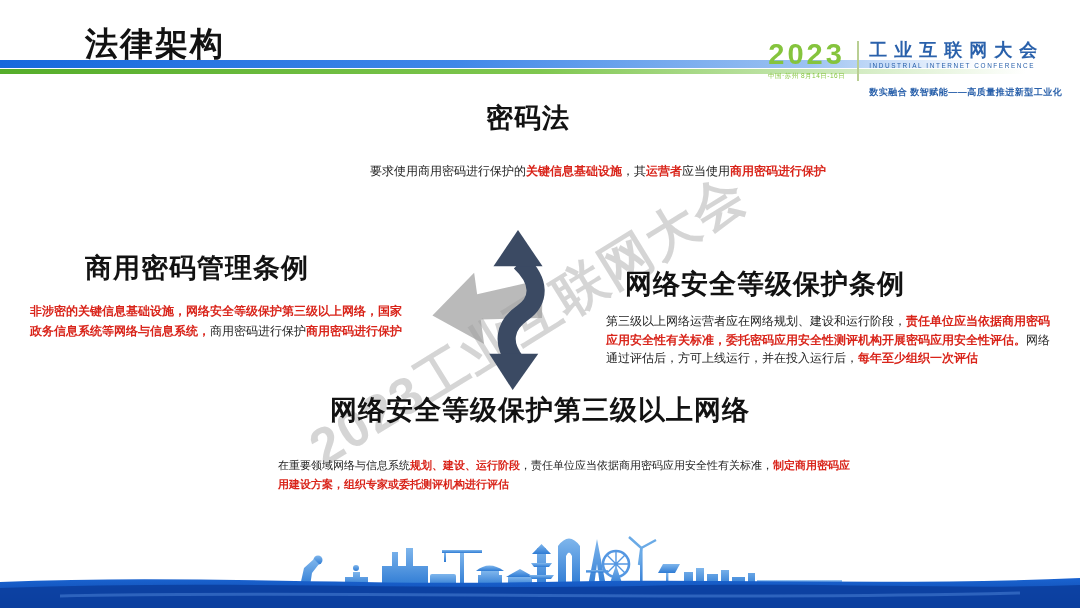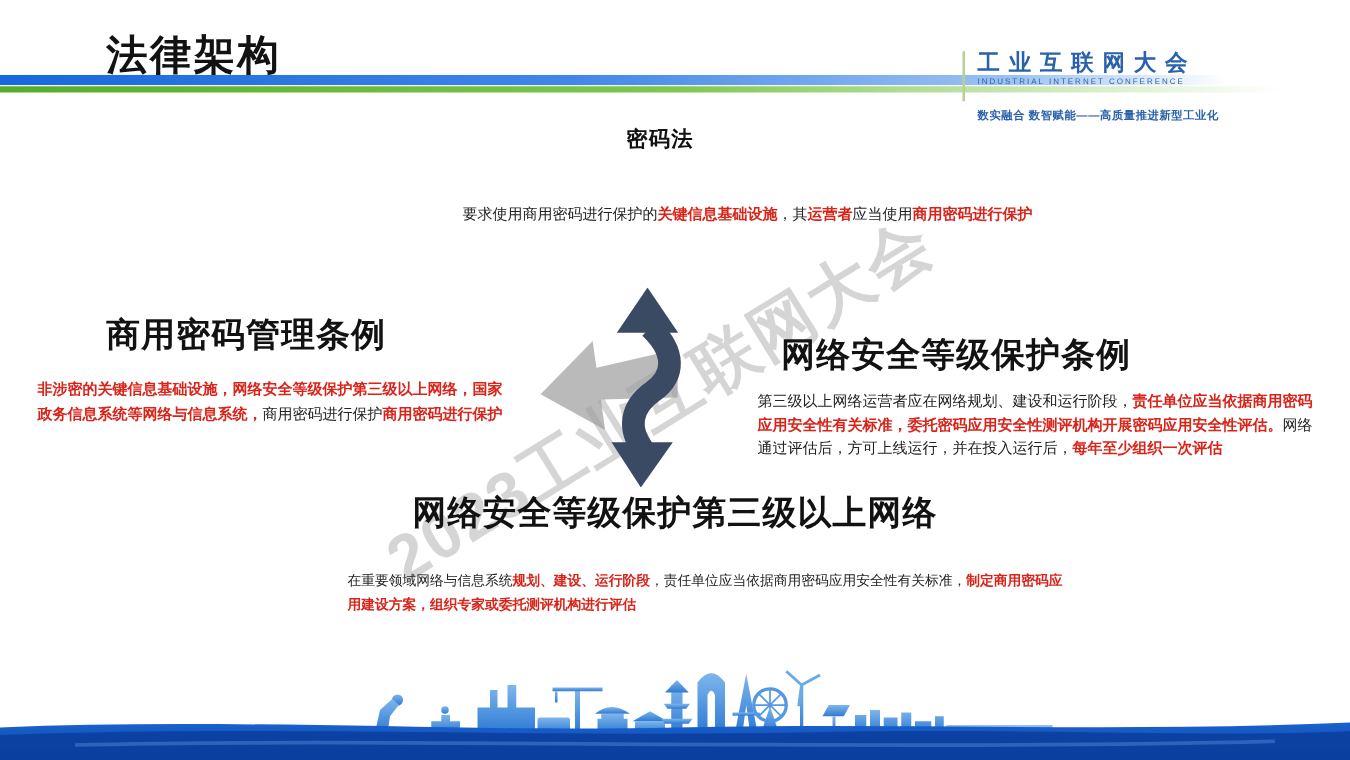--- a/index.html
+++ b/index.html
@@ -17,21 +17,21 @@
   .logo-year-wrap{text-align:center;margin-right:10px;}
   .logo-year{font-size:29px;font-weight:bold;color:var(--green);letter-spacing:3px;line-height:1;}
   .logo-venue{font-size:6.5px;color:var(--green);margin-top:3px;letter-spacing:0.5px;white-space:nowrap;}
   .logo-divider{width:2px;height:40px;background:#b9cf93;margin:1px 10px 0 2px;}
   .logo-names{text-align:left;}
   .logo-cn{font-size:18px;font-weight:bold;color:var(--blue);letter-spacing:7px;line-height:1.15;white-space:nowrap;}
   .logo-en{font-size:6.4px;color:var(--blue);letter-spacing:1.6px;margin-top:1px;white-space:nowrap;}
   .logo-tagline{font-size:9px;font-weight:bold;color:var(--blue);margin-top:17px;letter-spacing:0.5px;white-space:nowrap;}
   
   .h-law{position:absolute;left:0;top:100px;width:1056px;text-align:center;
-         font-size:17px;font-weight:bold;color:#121212;letter-spacing:1px;}
+         font-size:27px;font-weight:bold;color:#121212;letter-spacing:1px;}
   .h-left{position:absolute;left:85px;top:250px;font-size:27px;font-weight:bold;color:#121212;letter-spacing:1px;}
   .h-right{position:absolute;left:625px;top:266px;font-size:27px;font-weight:bold;color:#121212;letter-spacing:1px;}
   .h-bottom{position:absolute;left:0;top:392px;width:1080px;text-align:center;
             font-size:27px;font-weight:bold;color:#121212;letter-spacing:1px;}
   
   .para{position:absolute;font-size:12px;line-height:1.68;color:#222;}
   .para .red{color:var(--red);font-weight:bold;}
   .p-law{left:370px;top:161px;white-space:nowrap;}
   .p-left{left:30px;top:301px;width:380px;}
   .p-right{left:606px;top:312px;width:452px;line-height:1.55;}
@@ -65,20 +65,24 @@
     <polygon points="40,150 18,116 64,116" fill="#3b4a63"></polygon>
   </svg>
 
   <div class="content-layer">
 
     <div class="slide-title">法律架构</div>
     <div class="ribbon-blue"></div>
     <div class="ribbon-green"></div>
 
     <div class="logo">
+      <div class="logo-year-wrap">
+        <div class="logo-year">2023</div>
+        <div class="logo-venue">中国·苏州 8月14日-16日</div>
+      </div>
       <div class="logo-divider"></div>
       <div class="logo-names">
         <div class="logo-cn">工业互联网大会</div>
         <div class="logo-en">INDUSTRIAL INTERNET CONFERENCE</div>
         <div class="logo-tagline">数实融合  数智赋能——高质量推进新型工业化</div>
       </div>
     </div>
 
     <div class="h-law">密码法</div>
     <div class="para p-law"><span>要求使用商用密码进行保护的</span><span class="red">关键信息基础设施</span><span>，其</span><span class="red">运营者</span><span>应当使用</span><span class="red">商用密码进行保护</span></div>

